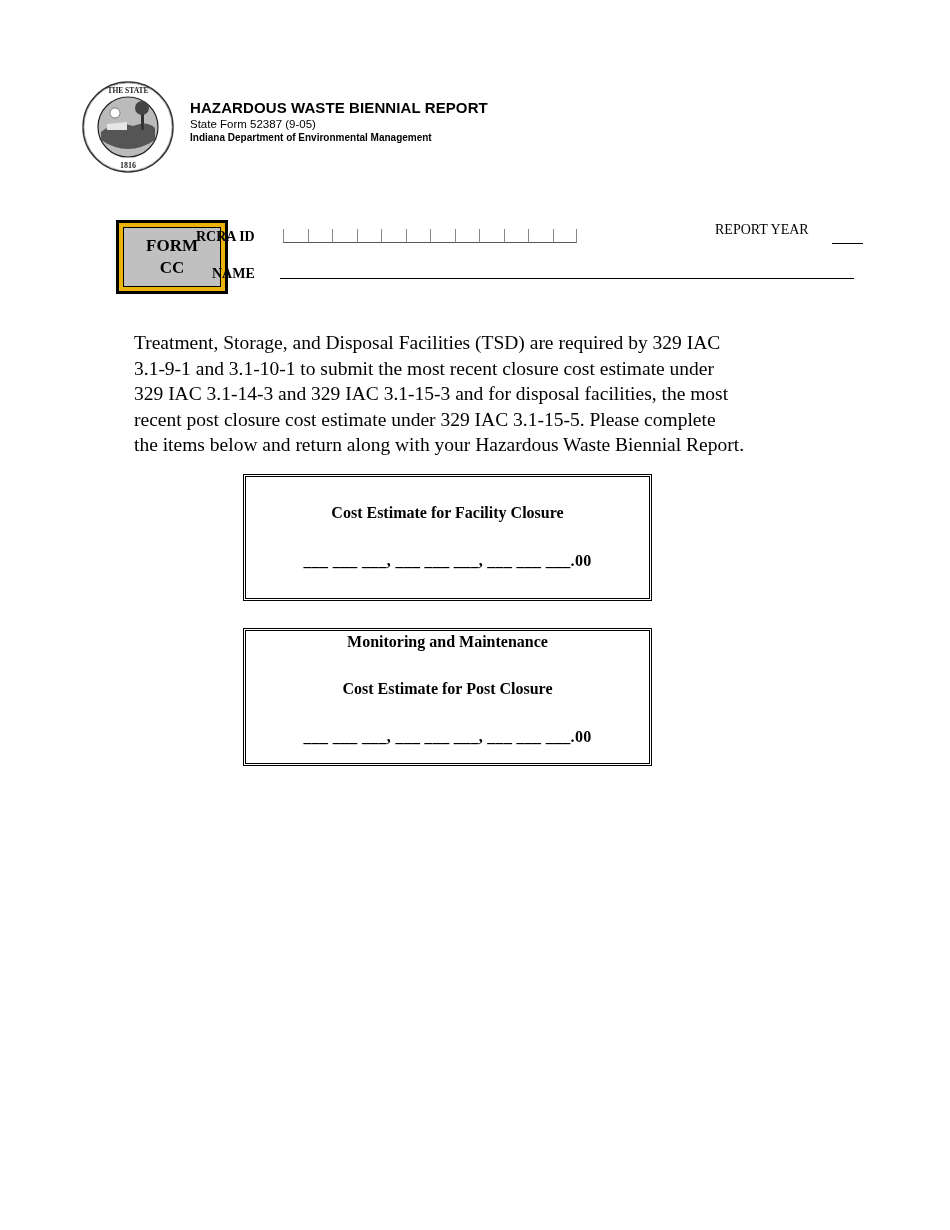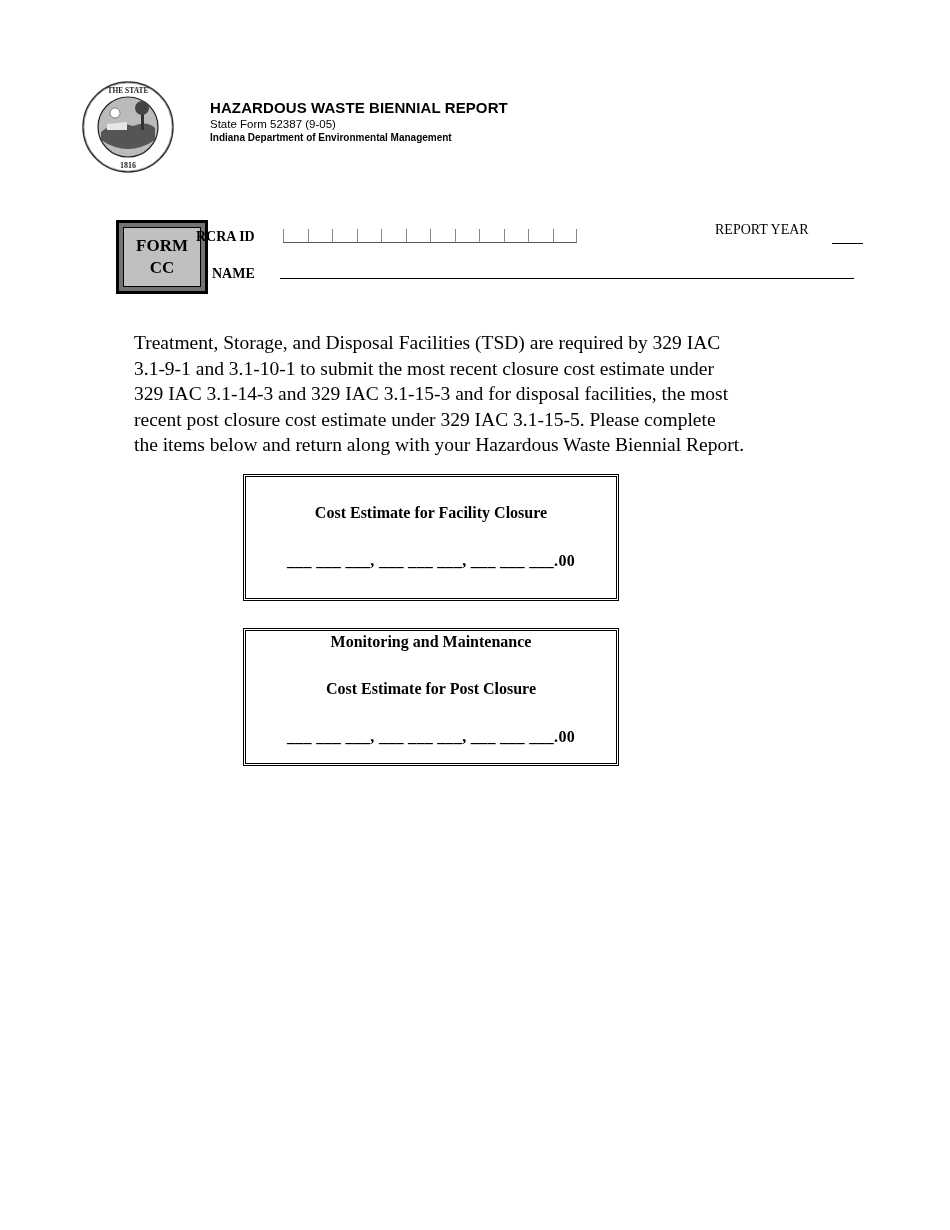--- a/index.html
+++ b/index.html
@@ -1,34 +1,34 @@
 <!DOCTYPE html>
 <html><head>
   <meta charset="utf-8">
   <style>
     html, body { margin:0; padding:0; background:#fff; }
     body { width:950px; height:1230px; position:relative; font-family:"Liberation Serif", serif; color:#000; overflow:hidden; }
     .seal { position:absolute; left:81px; top:80px; width:94px; height:94px; }
-    .hdr { position:absolute; left:190px; top:99px; font-family:"Liberation Sans", sans-serif;margin-left:20px; }
+    .hdr { position:absolute; left:190px; top:99px; font-family:"Liberation Sans", sans-serif; }
     .hdr .t1 { font-size:15px; font-weight:bold; letter-spacing:0.1px; line-height:18px; }
     .hdr .t2 { font-size:11.5px; line-height:14px; }
     .hdr .t3 { font-size:10px; font-weight:bold; line-height:14px; }
-    .formbox { position:absolute; left:116px; top:220px; width:86px; height:68px; border:3px solid #000; background:#737373; }
+    .formbox { position:absolute; left:116px; top:220px; width:86px; height:68px; border:3px solid #000; background:#eab308;padding-left:20px; }
     .formbox .inner { position:absolute; left:4px; top:4px; right:4px; bottom:4px; border:1px solid #000; background:#c0c0c0; display:flex; flex-direction:column; align-items:center; justify-content:center; font-weight:bold; font-size:17px; line-height:22px; }
     .rcra-label { position:absolute; left:196px; top:229px; font-weight:bold; font-size:14px; }
     .rcra-cells { position:absolute; left:283px; top:229px; height:16px; display:flex; }
     .cell { width:24.5px; height:14px; border-left:1px solid #888; border-bottom:1px solid #555; box-sizing:border-box; }
     .cell.last { border-right:1px solid #888; }
     .ry-label { position:absolute; left:715px; top:222px; font-weight:normal; font-size:14px; }
     .ry-line { position:absolute; left:832px; top:243px; width:31px; border-bottom:1px solid #000; }
     .name-label { position:absolute; left:212px; top:266px; font-weight:bold; font-size:14px; }
     .name-line { position:absolute; left:280px; top:278px; width:574px; border-bottom:1px solid #000; }
     .para { position:absolute; left:134px; top:330px; width:700px; font-size:19.5px; line-height:25.5px; }
     .para span { display:block; white-space:nowrap; }
-    .cbox { position:absolute; left:243px; width:376px; border:3px double #000; box-sizing:border-box; text-align:center; font-weight:bold; }
+    .cbox { position:absolute; left:243px; width:409px; border:3px double #000; box-sizing:border-box; text-align:center; font-weight:bold; }
     .cbox .title { font-size:16px; line-height:22px; }
     .cbox .amt { font-size:16px; margin-top:28px; letter-spacing:0.3px; }
     #box1 { top:474px; height:127px; }
     #box1 .title { margin-top:25px; }
     #box2 { top:628px; height:138px; }
     #box2 .title { margin-top:25px; }
   </style>
 </head>
 <body>
 

